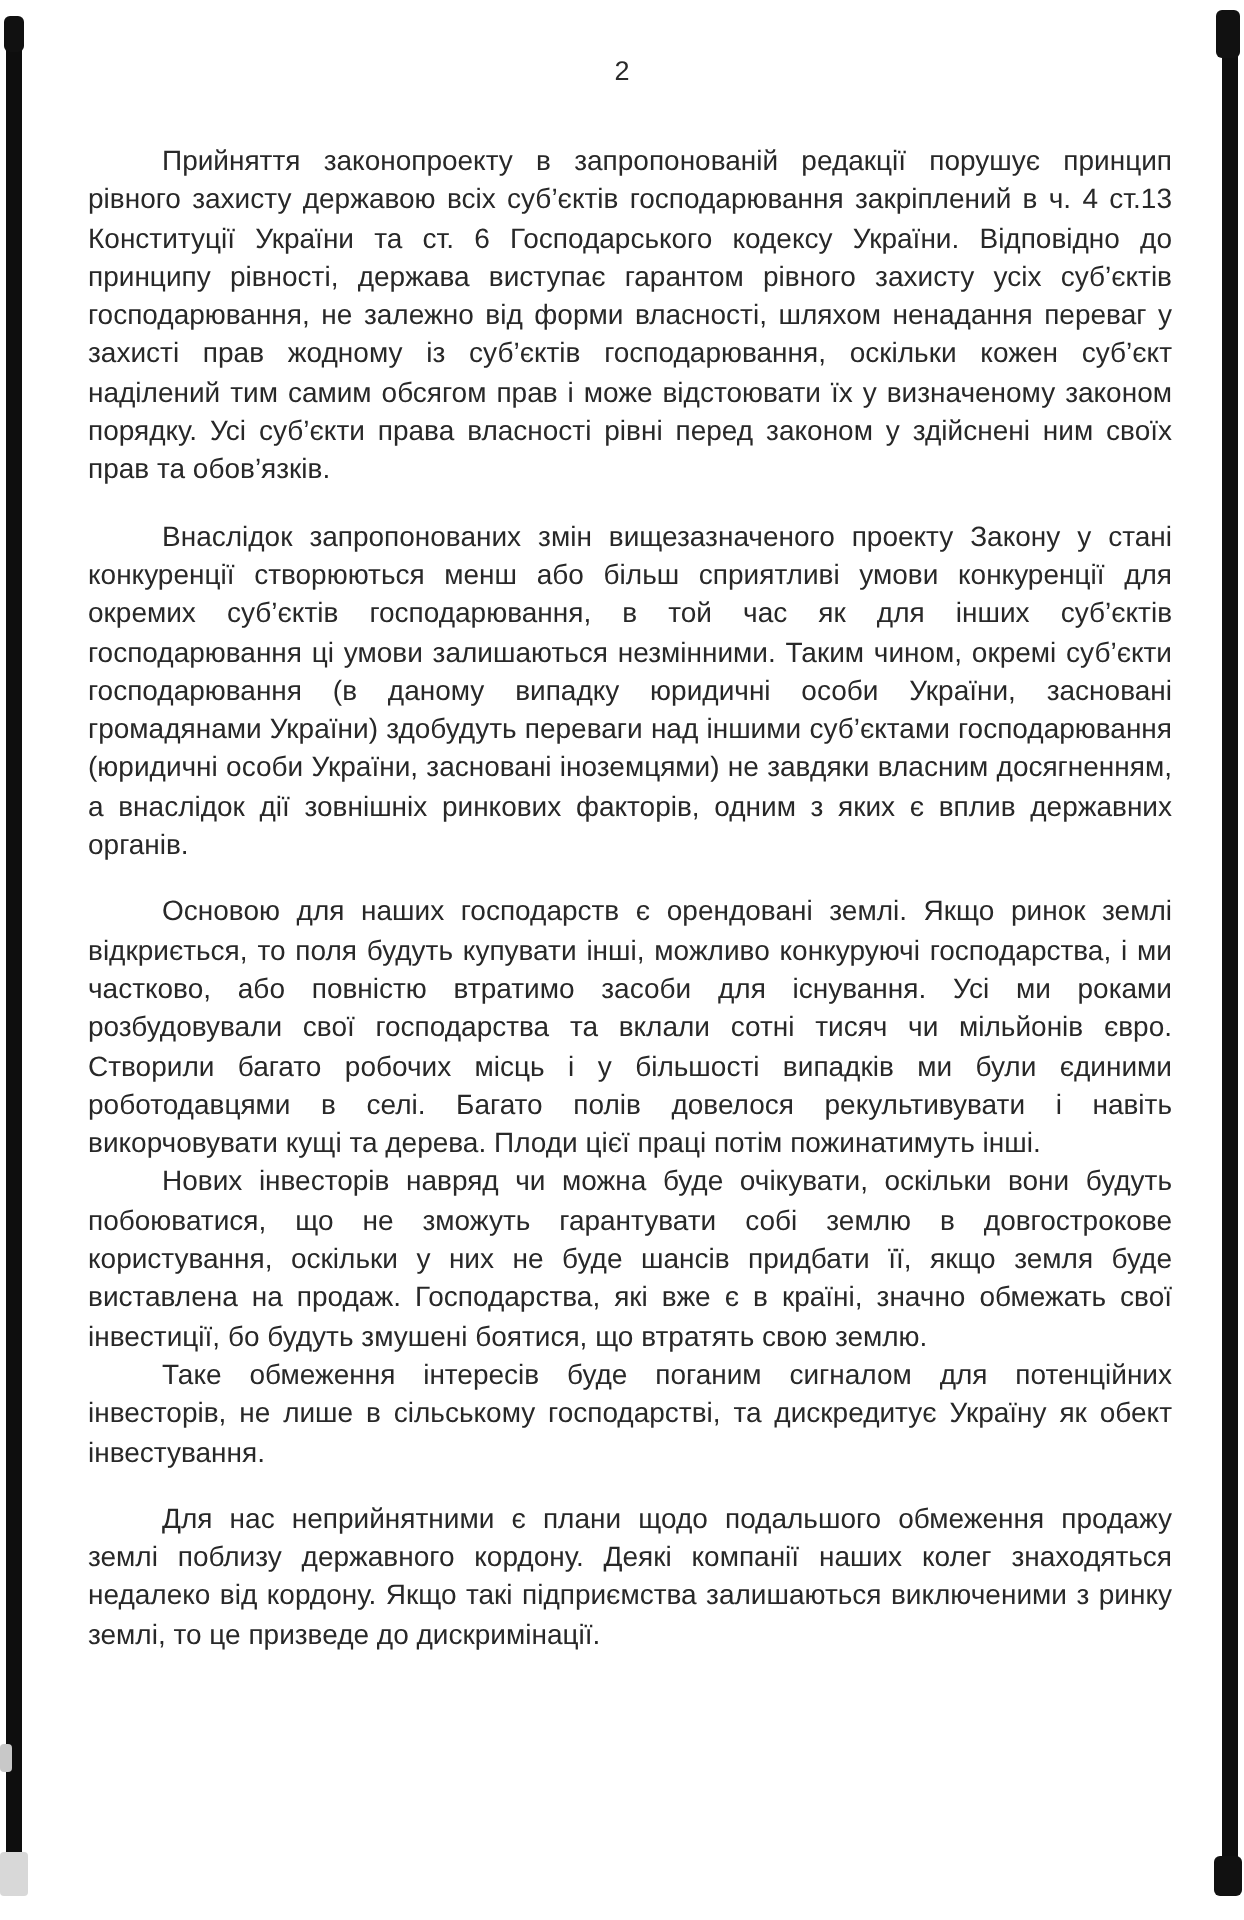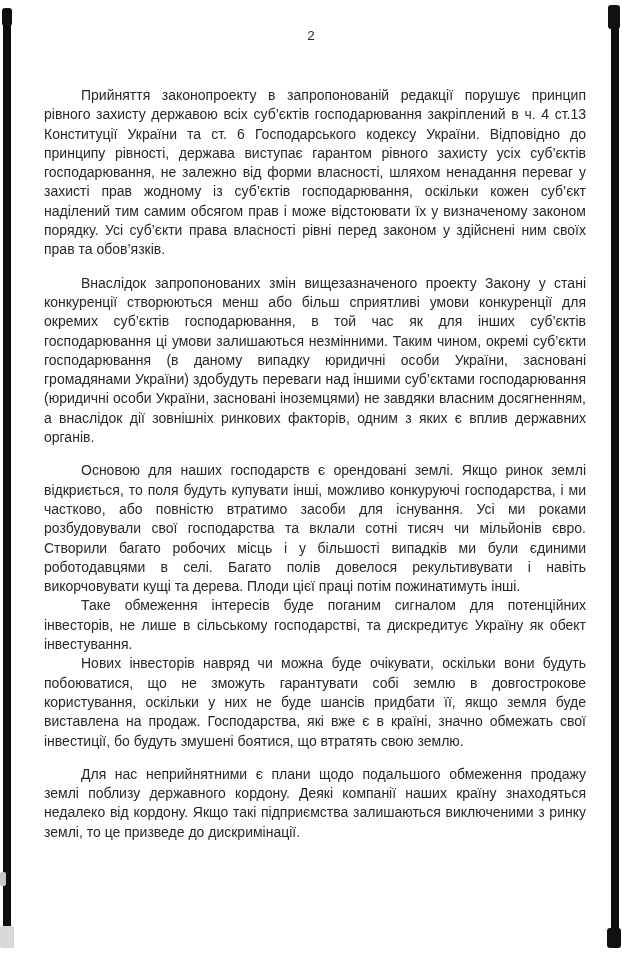--- a/index.html
+++ b/index.html
@@ -59,21 +59,20 @@
   }
   .text-column {
     position: absolute;
     top: 71px;
     left: 44px;
     right: 36px;
     color: #282828;
     font-size: 14px;
     line-height: 19.3px;
     text-align: justify;
-    margin-top: 15px;
   }
   .text-column p {
     margin: 0;
     text-indent: 37px;
   }
   .text-column p.gap {
     margin-top: 14px;
   }
 </style>
 </head>
@@ -88,18 +87,18 @@
   <div class="scan-blob right-bottom"></div>
   <div class="scan-smudge a"></div>
   <div class="scan-smudge b"></div>
 
   <div class="page-number">2</div>
 
   <div class="text-column">
     <p>Прийняття законопроекту в запропонованій редакції порушує принцип рівного захисту державою всіх суб’єктів господарювання закріплений в ч. 4 ст.13 Конституції України та ст. 6 Господарського кодексу України. Відповідно до принципу рівності, держава виступає гарантом рівного захисту усіх суб’єктів господарювання, не залежно від форми власності, шляхом ненадання переваг у захисті прав жодному із суб’єктів господарювання, оскільки кожен суб’єкт наділений тим самим обсягом прав і може відстоювати їх у визначеному законом порядку. Усі суб’єкти права власності рівні перед законом у здійснені ним своїх прав та обов’язків.</p>
     <p class="gap">Внаслідок запропонованих змін вищезазначеного проекту Закону у стані конкуренції створюються менш або більш сприятливі умови конкуренції для окремих суб’єктів господарювання, в той час як для інших суб’єктів господарювання ці умови залишаються незмінними. Таким чином, окремі суб’єкти господарювання (в даному випадку юридичні особи України, засновані громадянами України) здобудуть переваги над іншими суб’єктами господарювання (юридичні особи України, засновані іноземцями) не завдяки власним досягненням, а внаслідок дії зовнішніх ринкових факторів, одним з яких є вплив державних органів.</p>
     <p class="gap">Основою для наших господарств є орендовані землі. Якщо ринок землі відкриється, то поля будуть купувати інші, можливо конкуруючі господарства, і ми частково, або повністю втратимо засоби для існування. Усі ми роками розбудовували свої господарства та вклали сотні тисяч чи мільйонів євро. Створили багато робочих місць і у більшості випадків ми були єдиними роботодавцями в селі. Багато полів довелося рекультивувати і навіть викорчовувати кущі та дерева. Плоди цієї праці потім пожинатимуть інші.</p>
+    <p>Нових інвесторів навряд чи можна буде очікувати, оскільки вони будуть побоюватися, що не зможуть гарантувати собі землю в довгострокове користування, оскільки у них не буде шансів придбати її, якщо земля буде виставлена на продаж. Господарства, які вже є в країні, значно обмежать свої інвестиції, бо будуть змушені боятися, що втратять свою землю.</p>
     <p>Таке обмеження інтересів буде поганим сигналом для потенційних інвесторів, не лише в сільському господарстві, та дискредитує Україну як обект інвестування.</p>
-    <p>Нових інвесторів навряд чи можна буде очікувати, оскільки вони будуть побоюватися, що не зможуть гарантувати собі землю в довгострокове користування, оскільки у них не буде шансів придбати її, якщо земля буде виставлена на продаж. Господарства, які вже є в країні, значно обмежать свої інвестиції, бо будуть змушені боятися, що втратять свою землю.</p>
-    <p class="gap">Для нас неприйнятними є плани щодо подальшого обмеження продажу землі поблизу державного кордону. Деякі компанії наших країну знаходяться недалеко від кордону. Якщо такі підприємства залишаються виключеними з ринку землі, то це призведе до дискримінації.</p>
+    <p class="gap">Для нас неприйнятними є плани щодо подальшого обмеження продажу землі поблизу державного кордону. Деякі компанії наших колег знаходяться недалеко від кордону. Якщо такі підприємства залишаються виключеними з ринку землі, то це призведе до дискримінації.</p>
   </div>
 
 </div>
 
 </body></html>

